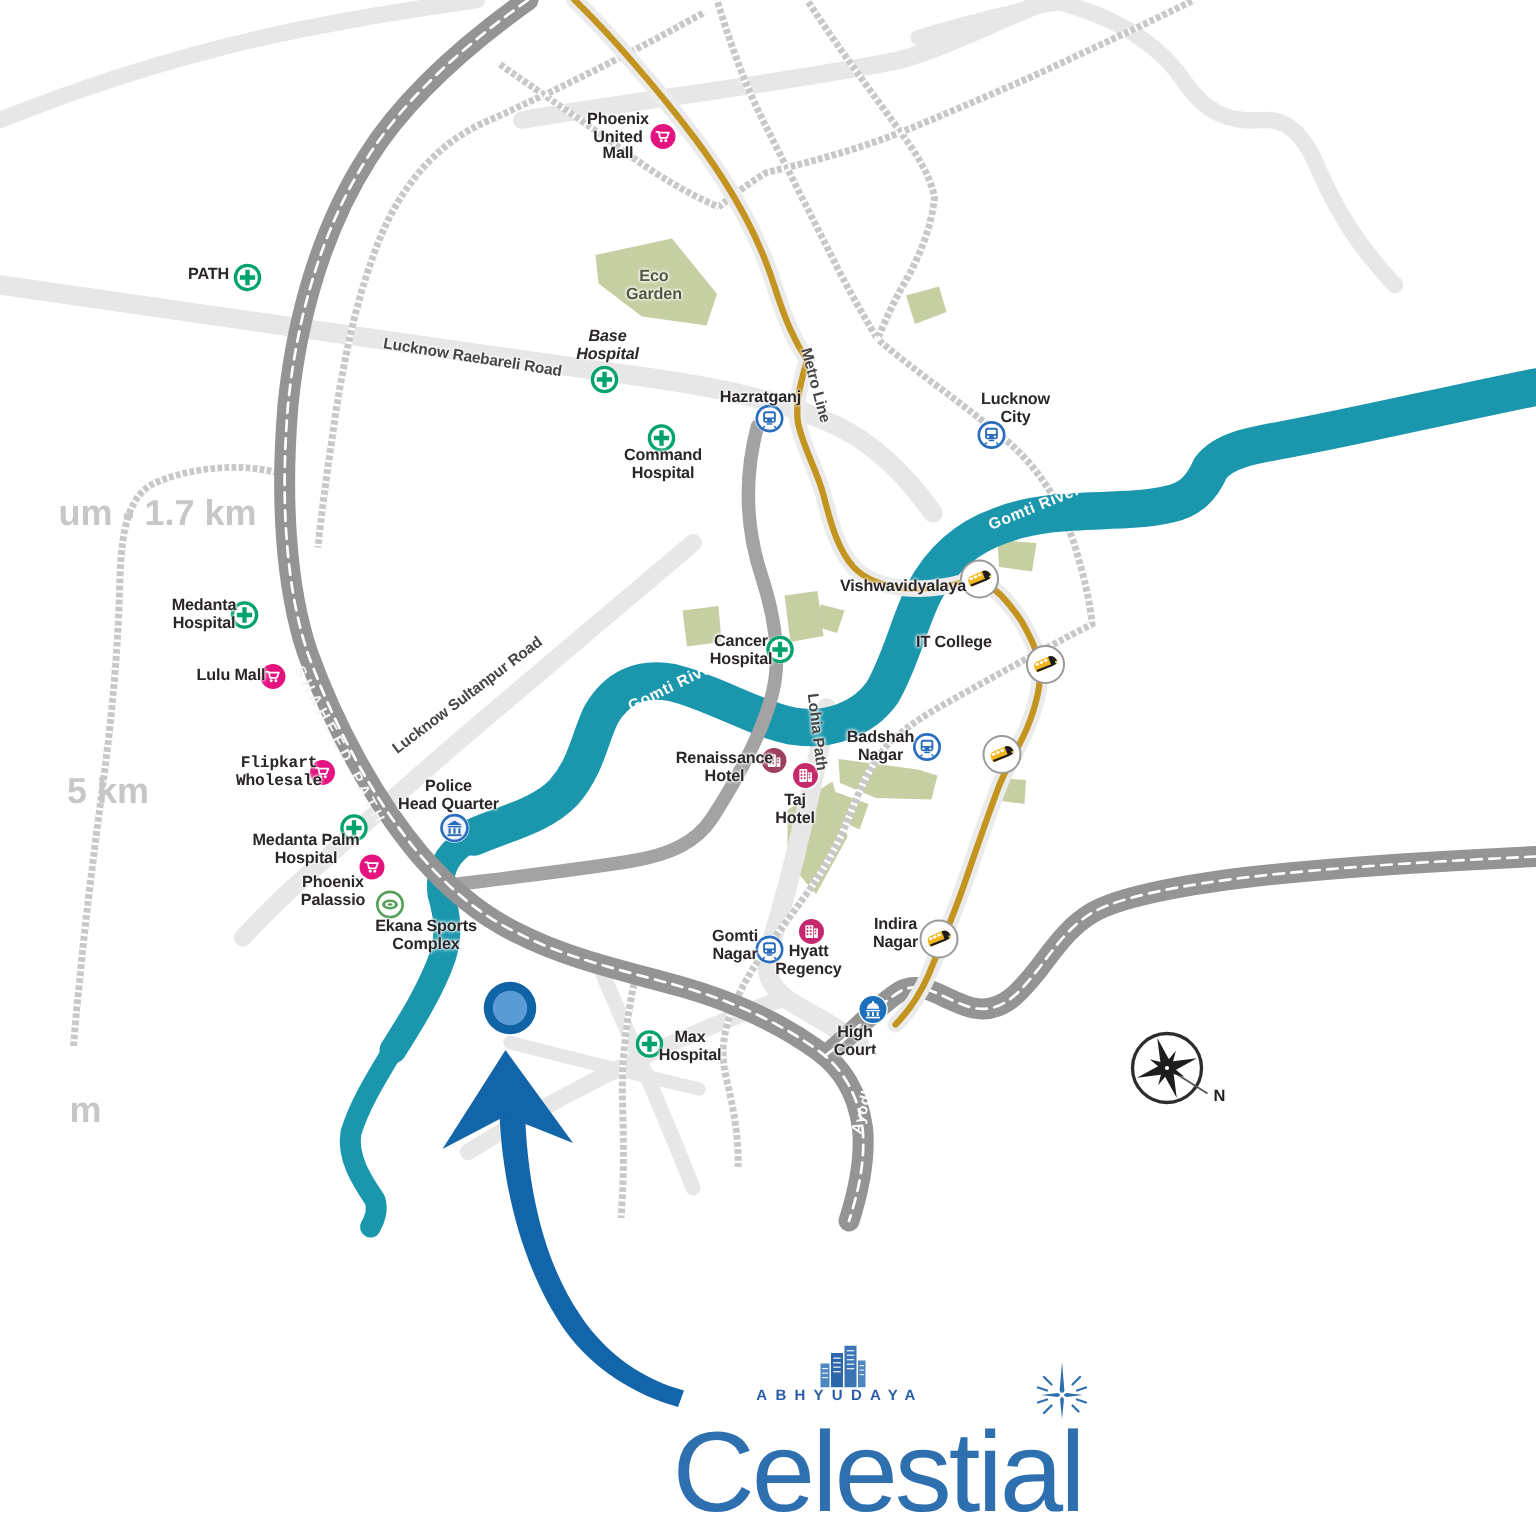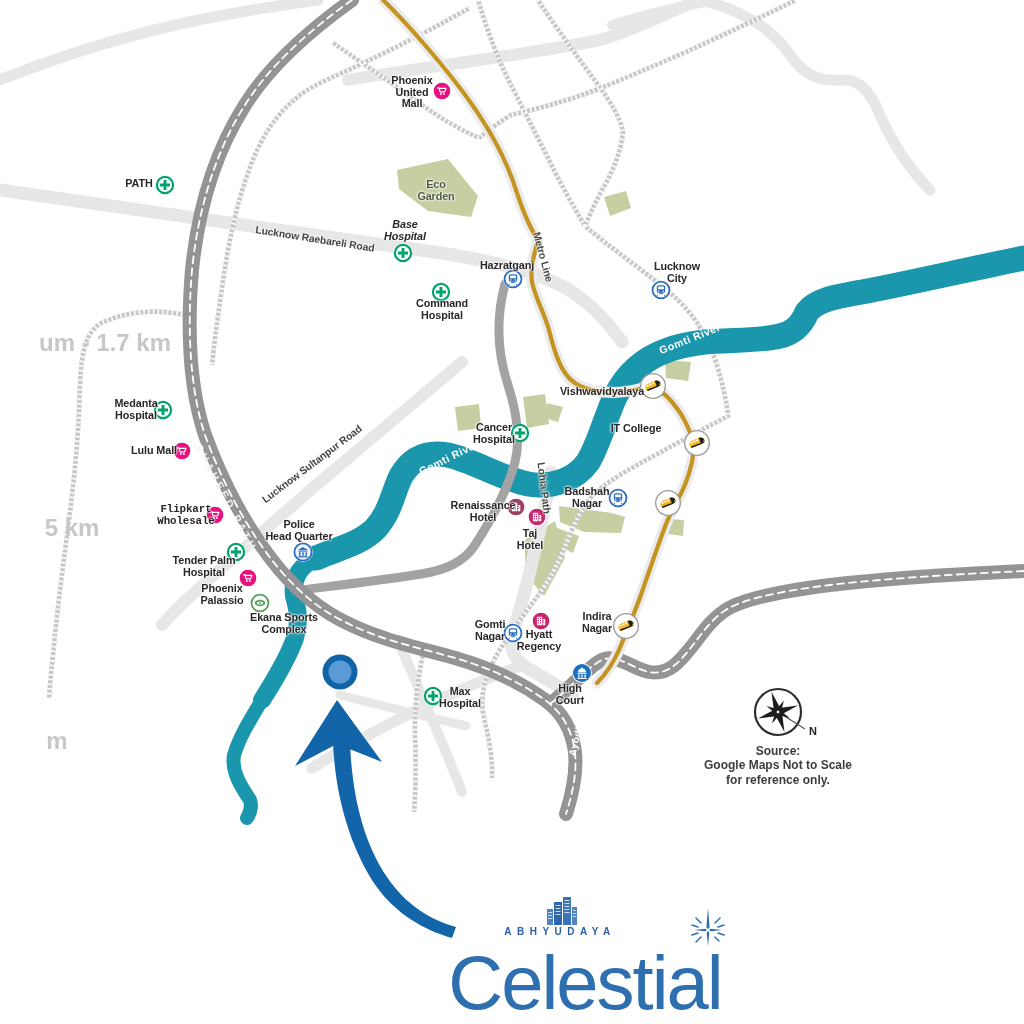--- a/index.html
+++ b/index.html
@@ -257,21 +257,21 @@
 Hotel</div>
       <div class="lbl" style="left: 530px; top: 540px; transform: translate(-50%, -50%);">Taj
 Hotel</div>
       <div class="lbl" style="left: 136px; top: 410px; transform: translate(-50%, -50%);">Medanta
 Hospital</div>
       <div class="lbl" style="left: 154px; top: 451px; transform: translate(-50%, -50%);">Lulu Mall</div>
       <div class="lbl" style="left: 186px; top: 516px; transform: translate(-50%, -50%); font-family: Liberation Mono, monospace;">Flipkart
 Wholesale</div>
       <div class="lbl" style="left: 299px; top: 531px; transform: translate(-50%, -50%);">Police
 Head Quarter</div>
-      <div class="lbl" style="left: 204px; top: 567px; transform: translate(-50%, -50%);">Tender Palm
+      <div class="lbl" style="left: 204px; top: 567px; transform: translate(-50%, -50%);">Medanta Palm
 Hospital</div>
       <div class="lbl" style="left: 222px; top: 595px; transform: translate(-50%, -50%);">Phoenix
 Palassio</div>
       <div class="lbl" style="left: 259px; top: 624px; transform: translate(-50%, -50%); margin-left: 25px;">Ekana Sports
 Complex</div>
       <div class="lbl" style="left: 490px; top: 631px; transform: translate(-50%, -50%);">Gomti
 Nagar</div>
       <div class="lbl" style="left: 539px; top: 641px; transform: translate(-50%, -50%);">Hyatt
 Regency</div>
       <div class="lbl" style="left: 597px; top: 623px; transform: translate(-50%, -50%);">Indira
@@ -288,25 +288,20 @@
       <div class="lbl road-dark" style="left: 543px; top: 257px; transform: translate(-50%, -50%) rotate(75deg);">Metro Line</div>
       <div class="lbl road-dark" style="left: 544px; top: 488px; transform: translate(-50%, -50%) rotate(83deg);">Lohia Path</div>
       <div class="lbl river" style="left: 690px; top: 339px; transform: translate(-50%, -50%) rotate(-22deg);">Gomti River</div>
       <div class="lbl river" style="left: 449px; top: 458px; transform: translate(-50%, -50%) rotate(-26deg);">Gomti River</div>
       <div class="lbl fragment" style="left: 105px; top: 343px; transform: translate(-50%, -50%);">um - 1.7 km</div>
       <div class="lbl fragment" style="left: 72px; top: 528px; transform: translate(-50%, -50%);">5 km</div>
       <div class="lbl fragment" style="left: 57px; top: 741px; transform: translate(-50%, -50%);">m</div>
       <div class="lbl compass-n" style="left: 813px; top: 732px; transform: translate(-50%, -50%);">N</div>
     </div>
 
-<div class="source-note">
-  <div>Source:</div>
-  <div>Google Maps Not to Scale</div>
-  <div>for reference only.</div>
-</div>
 
 <div>
   <svg class="logo-building" width="34" height="28" viewBox="0 0 34 28">
     <rect x="2" y="12" width="6" height="16" fill="#4d86c0"></rect>
     <rect x="9" y="5" width="8" height="23" fill="#2d67ab"></rect>
     <rect x="18" y="0" width="8" height="28" fill="#3a74b4"></rect>
     <rect x="27" y="10" width="5" height="18" fill="#4d86c0"></rect>
     <g fill="#fff" opacity="0.85">
       <rect x="10.5" y="8" width="5" height="0.9"></rect>
           <rect x="10.5" y="11" width="5" height="0.9"></rect>

